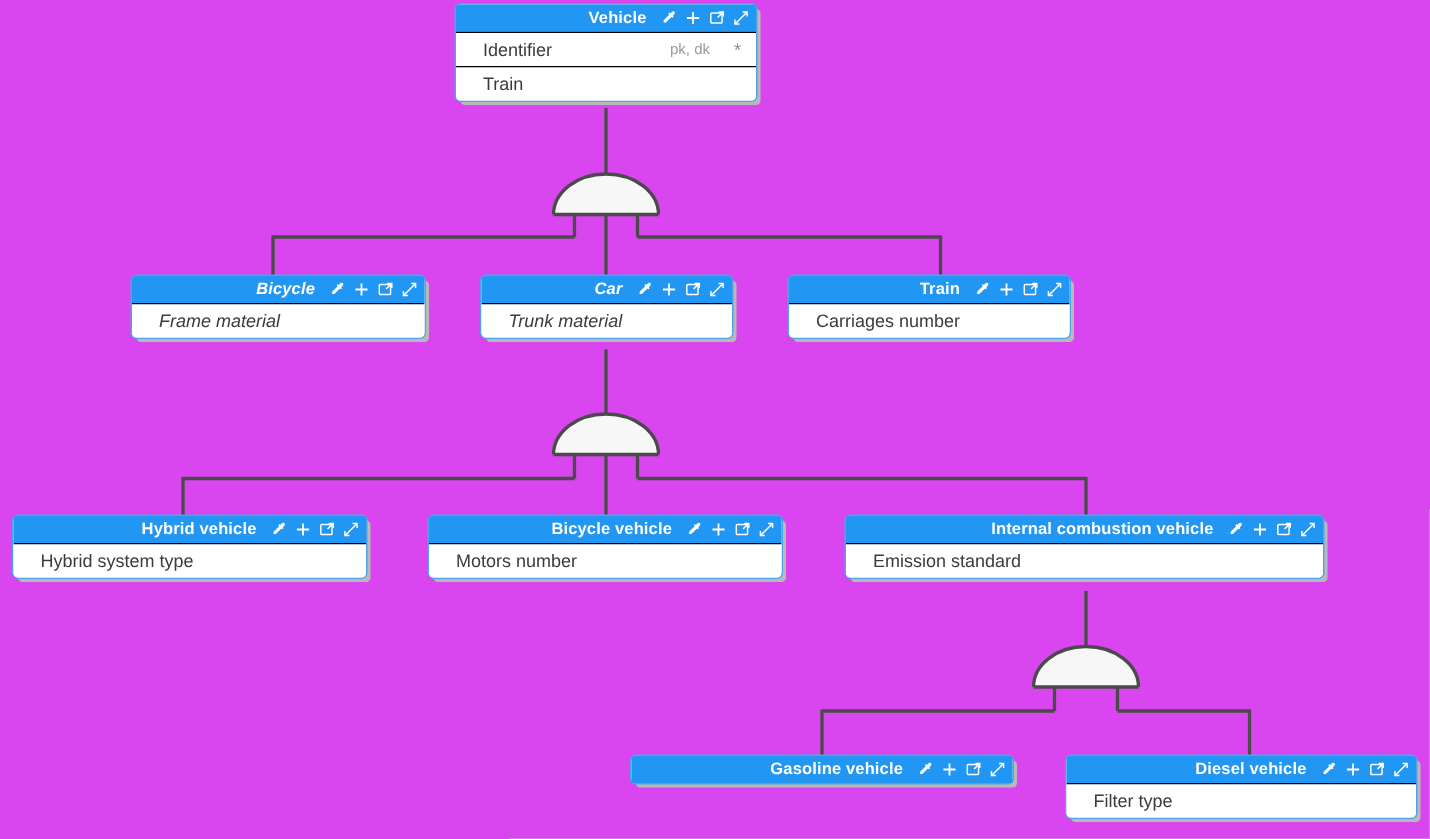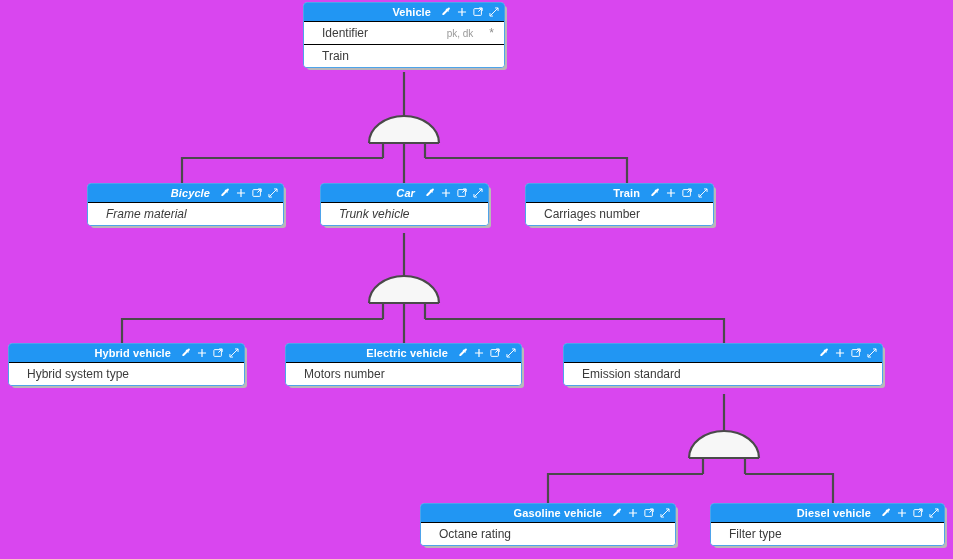--- a/index.html
+++ b/index.html
@@ -242,21 +242,21 @@
             </svg>
           </span>
         <span class="hdr-icon">
             <svg viewBox="0 0 16 16" width="12" height="12">
               <path d="M13.4 2.6 3.2 12.8M9.4 2.6h4v4M6.6 13.4h-4v-4" fill="none" stroke="#fff" stroke-width="1.3"></path>
             </svg>
           </span>
       </span>
     </div>
     <div class="attr-row last">
-      <span class="attr-name">Trunk vehicle</span>
+      <span class="attr-name">Trunk material</span>
     </div>
   </div>
 
   <div class="entity" style="left:525px; top:183px; width:189px;">
     <div class="entity-header">
       <span class="entity-title">Train</span>
       <span class="hdr-icons">
         <span class="hdr-icon">
             <svg viewBox="0 0 16 16" width="12" height="12">
               <path d="M13.2 2.6a2 2 0 0 0-2.8 0l-1.3 1.3-.7-.7-1 1 .8.8-5 5V12h2l5-5 .8.8 1-1-.7-.7 1.3-1.3a2 2 0 0 0 0-2.8z" fill="#fff"></path>
@@ -314,21 +314,21 @@
           </span>
       </span>
     </div>
     <div class="attr-row last">
       <span class="attr-name">Hybrid system type</span>
     </div>
   </div>
 
   <div class="entity" style="left:285px; top:343px; width:237px;">
     <div class="entity-header">
-      <span class="entity-title">Electric vehicle</span>
+      <span class="entity-title">Bicycle vehicle</span>
       <span class="hdr-icons">
         <span class="hdr-icon">
             <svg viewBox="0 0 16 16" width="12" height="12">
               <path d="M13.2 2.6a2 2 0 0 0-2.8 0l-1.3 1.3-.7-.7-1 1 .8.8-5 5V12h2l5-5 .8.8 1-1-.7-.7 1.3-1.3a2 2 0 0 0 0-2.8z" fill="#fff"></path>
             </svg>
           </span>
         <span class="hdr-icon">
             <svg viewBox="0 0 16 16" width="12" height="12">
               <path d="M7.2 2.6h1.6v4.6h4.6v1.6H8.8v4.6H7.2V8.8H2.6V7.2h4.6z" fill="#fff"></path>
             </svg>
@@ -347,20 +347,21 @@
           </span>
       </span>
     </div>
     <div class="attr-row last">
       <span class="attr-name">Motors number</span>
     </div>
   </div>
 
   <div class="entity" style="left:563px; top:343px; width:320px;">
     <div class="entity-header">
+      <span class="entity-title">Internal combustion vehicle</span>
       <span class="hdr-icons">
         <span class="hdr-icon">
             <svg viewBox="0 0 16 16" width="12" height="12">
               <path d="M13.2 2.6a2 2 0 0 0-2.8 0l-1.3 1.3-.7-.7-1 1 .8.8-5 5V12h2l5-5 .8.8 1-1-.7-.7 1.3-1.3a2 2 0 0 0 0-2.8z" fill="#fff"></path>
             </svg>
           </span>
         <span class="hdr-icon">
             <svg viewBox="0 0 16 16" width="12" height="12">
               <path d="M7.2 2.6h1.6v4.6h4.6v1.6H8.8v4.6H7.2V8.8H2.6V7.2h4.6z" fill="#fff"></path>
             </svg>
@@ -405,23 +406,20 @@
               <path d="M9.6 2.6H13.6V6.6" fill="none" stroke="#fff" stroke-width="1.3"></path>
             </svg>
           </span>
         <span class="hdr-icon">
             <svg viewBox="0 0 16 16" width="12" height="12">
               <path d="M13.4 2.6 3.2 12.8M9.4 2.6h4v4M6.6 13.4h-4v-4" fill="none" stroke="#fff" stroke-width="1.3"></path>
             </svg>
           </span>
       </span>
     </div>
-    <div class="attr-row last">
-      <span class="attr-name">Octane rating</span>
-    </div>
   </div>
 
   <div class="entity" style="left:710px; top:503px; width:235px;">
     <div class="entity-header">
       <span class="entity-title">Diesel vehicle</span>
       <span class="hdr-icons">
         <span class="hdr-icon">
             <svg viewBox="0 0 16 16" width="12" height="12">
               <path d="M13.2 2.6a2 2 0 0 0-2.8 0l-1.3 1.3-.7-.7-1 1 .8.8-5 5V12h2l5-5 .8.8 1-1-.7-.7 1.3-1.3a2 2 0 0 0 0-2.8z" fill="#fff"></path>
             </svg>

